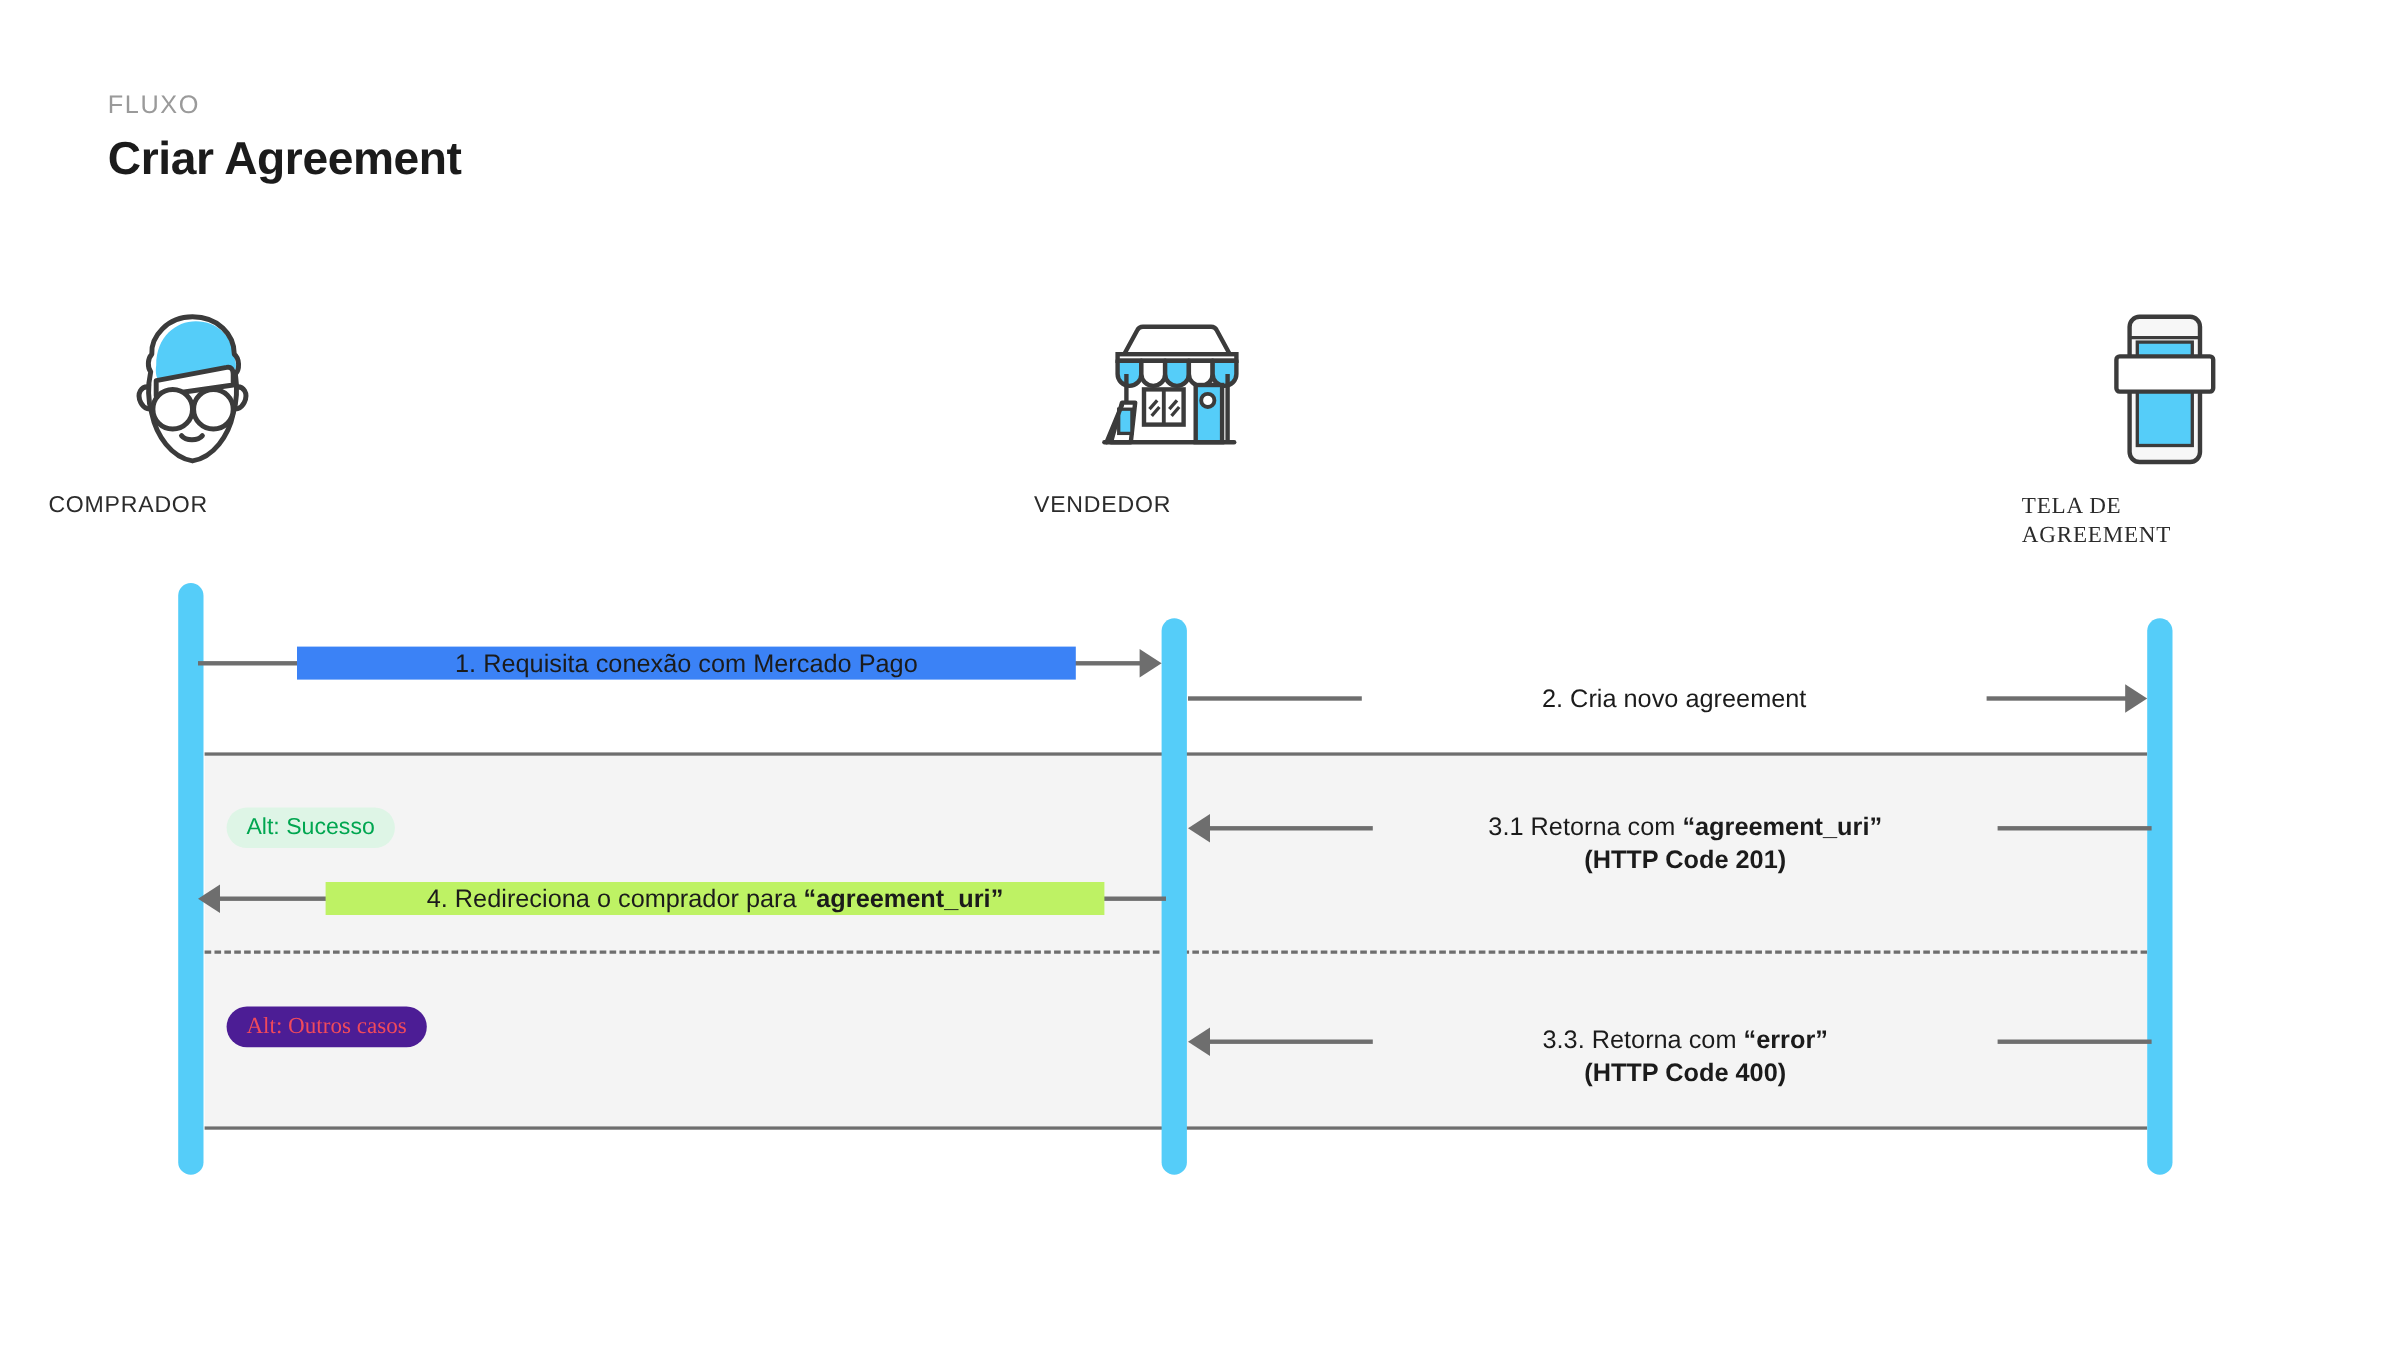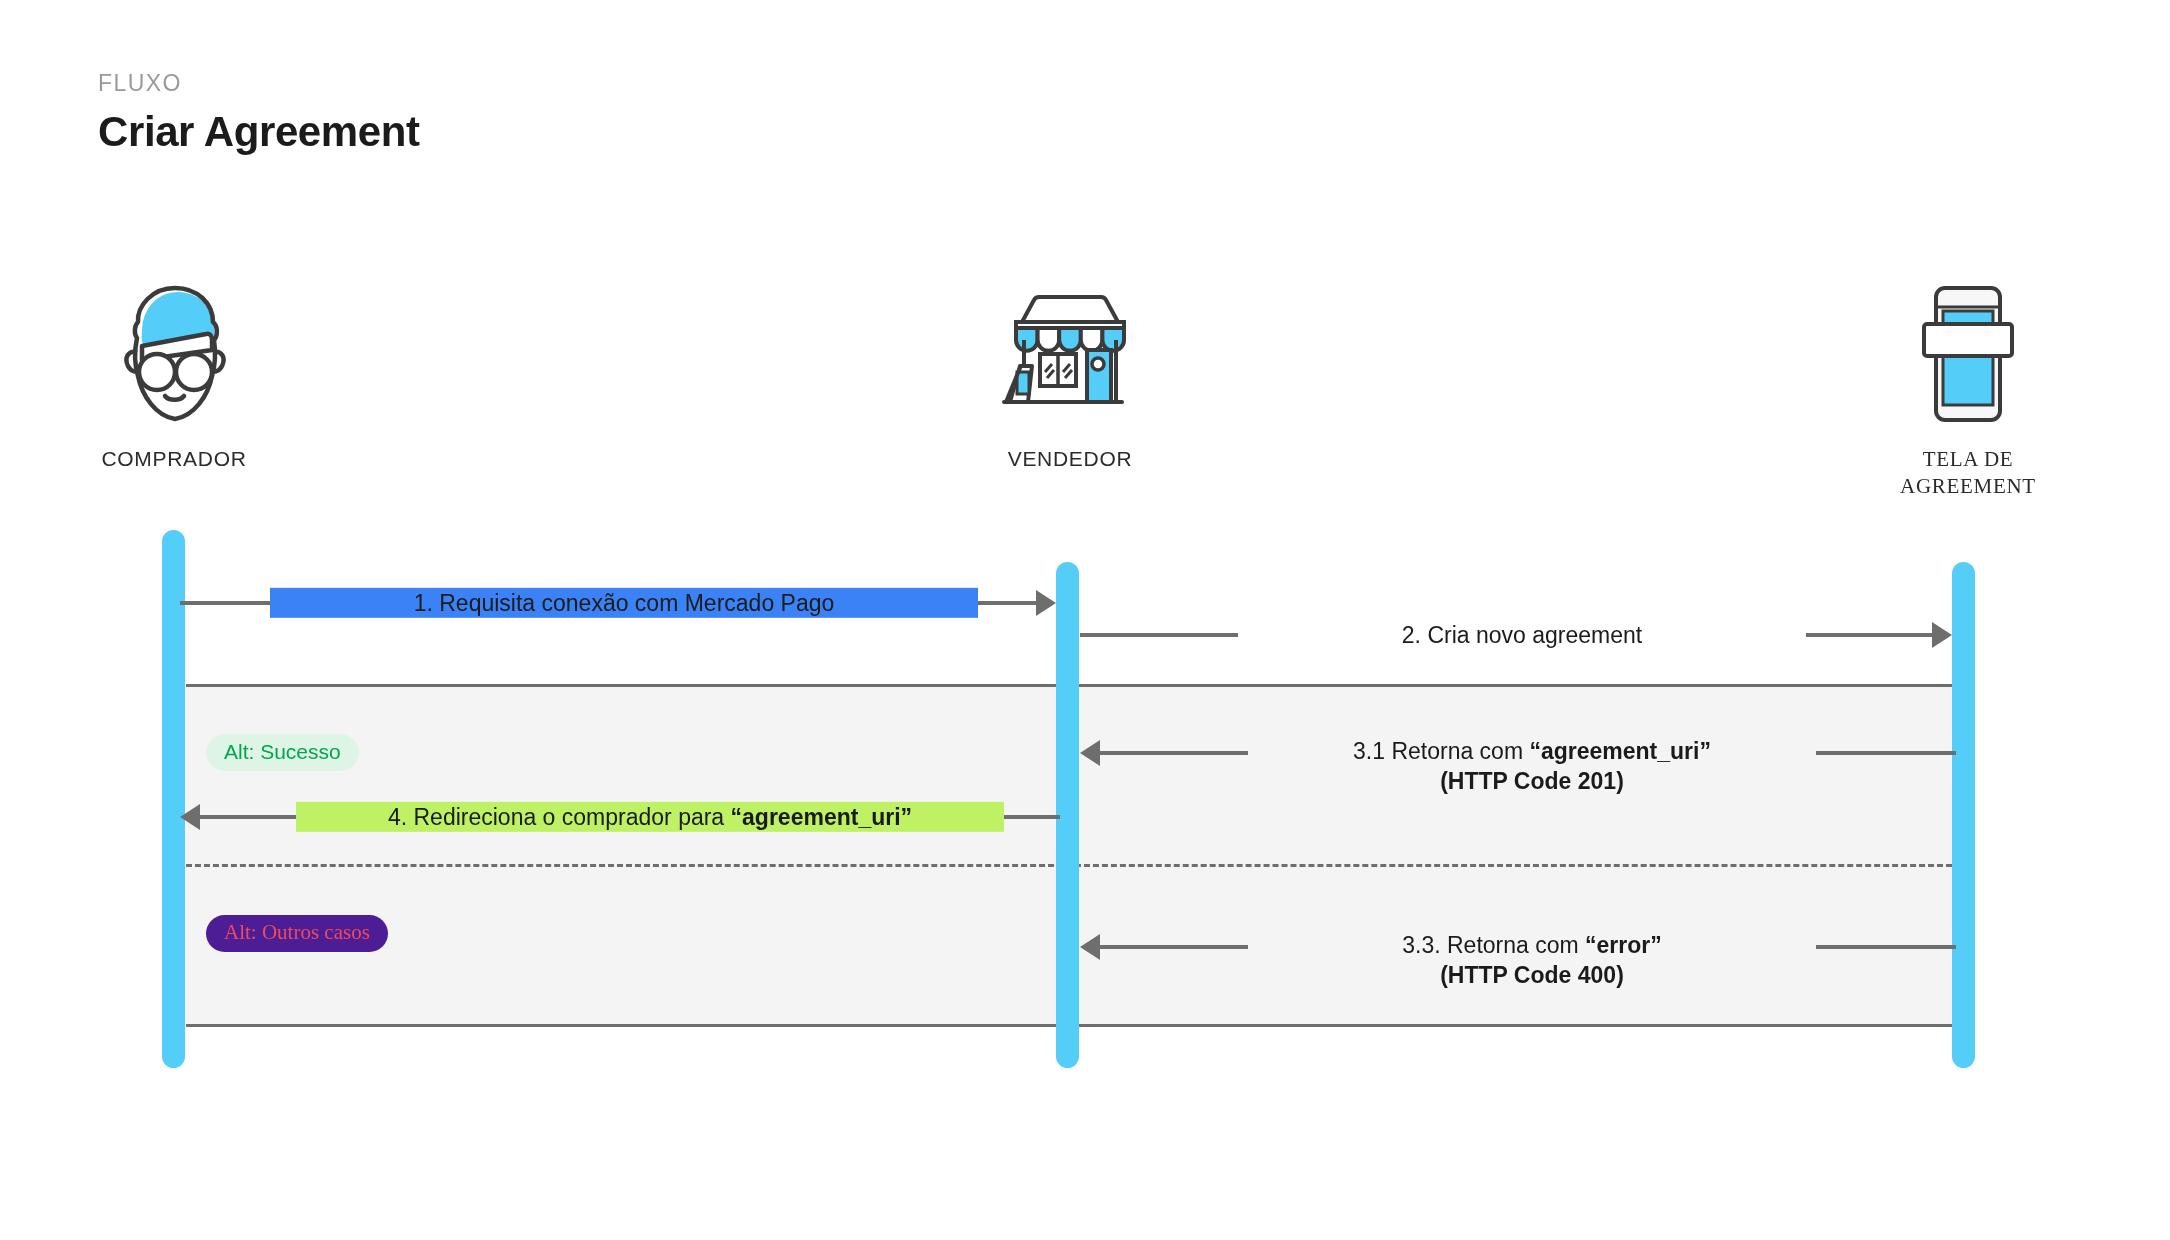--- a/index.html
+++ b/index.html
@@ -25,36 +25,35 @@
     position: absolute;
     left: 98px;
     top: 72px;
   }
   #eyebrow {
     font-size: 23px;
     letter-spacing: 1.4px;
     color: #9a9a9a;
     font-weight: 400;
     line-height: 1;
-    margin: 0 0 16px 0;
+    margin: 12px 0 16px 0;
   }
   #doc-title {
     font-size: 42px;
     font-weight: 700;
     color: #1b1b1b;
     letter-spacing: -0.4px;
     line-height: 1;
     margin: 0;
   }
 
   
   .actor {
     position: absolute;
     width: 260px;
-    text-align: center;
   }
   .actor-icon {
     height: 160px;
     display: flex;
     align-items: flex-end;
     justify-content: center;
   }
   .actor-label {
     margin-top: 16px;
     font-size: 21px;

